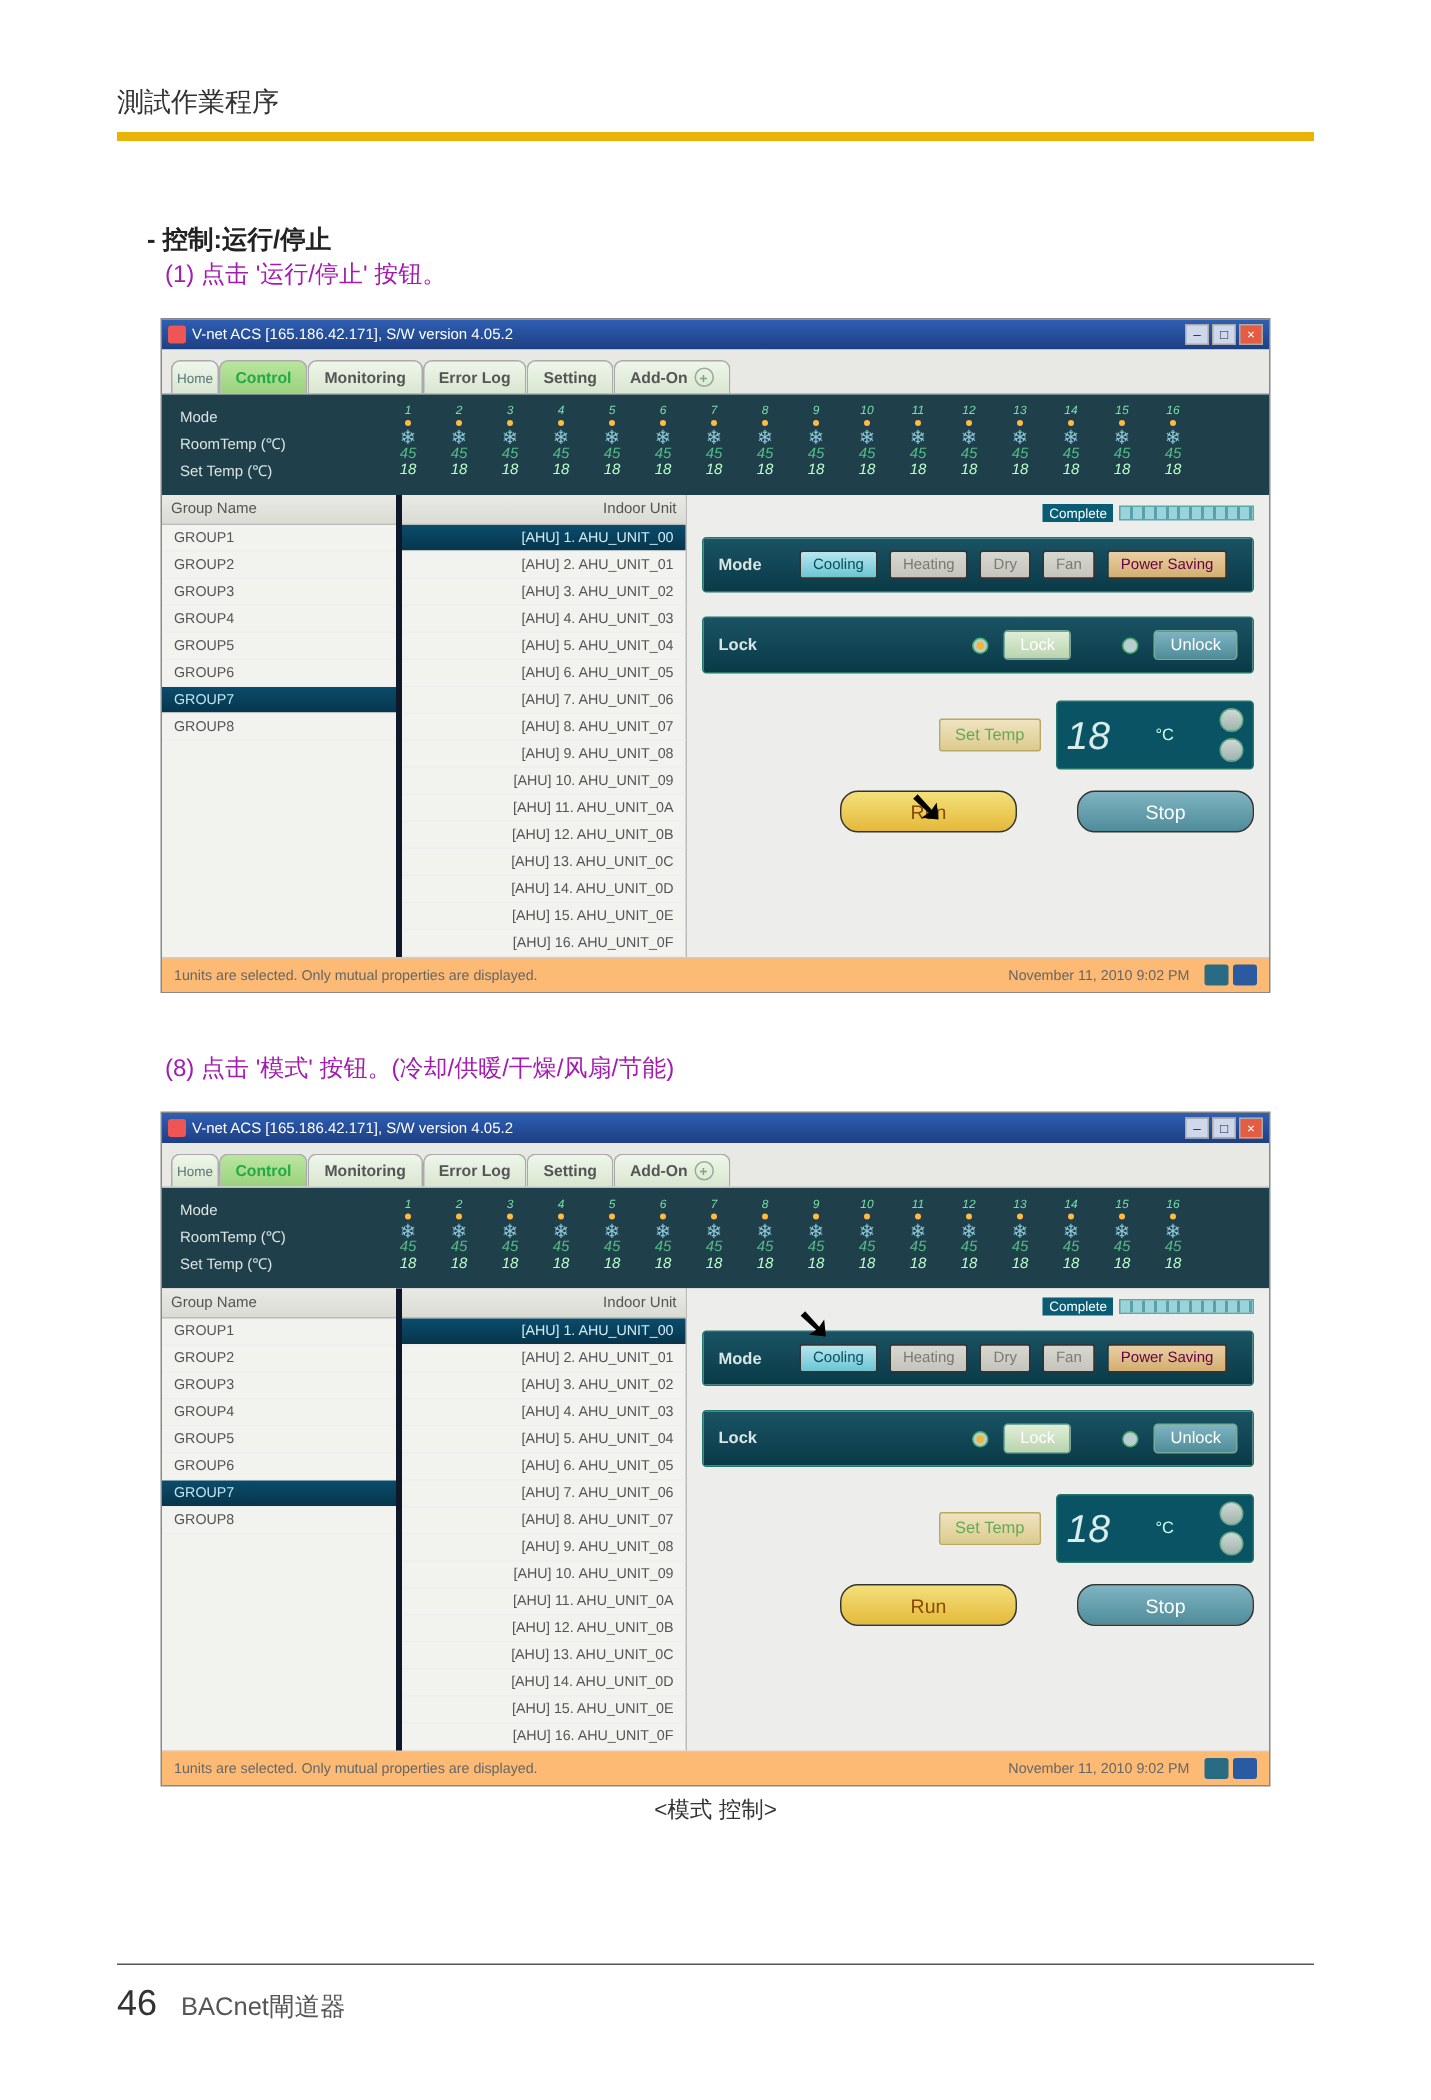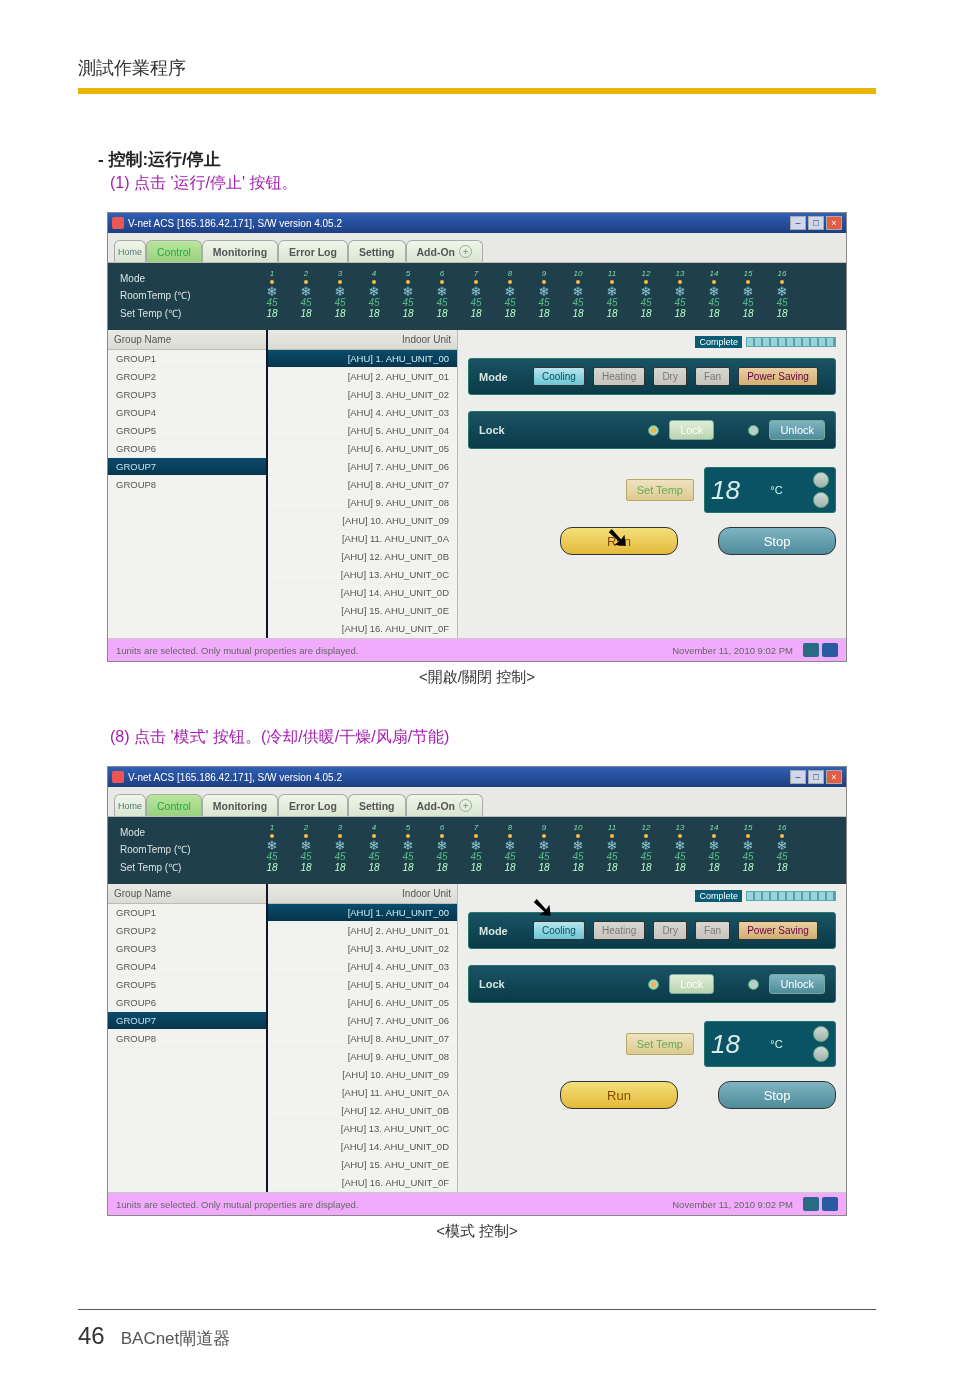--- a/index.html
+++ b/index.html
@@ -14,34 +14,34 @@
   .titlebar { height: 20px; background: linear-gradient(#2f5fb4,#1d3f82); display: flex; align-items: center; justify-content: space-between; padding: 0 4px; }
   .titlebar-left { display: flex; align-items: center; gap: 4px; }
   .titlebar-icon { width: 12px; height: 12px; background: #e55; border-radius: 2px; }
   .titlebar-text { color: #fff; font-size: 10px; }
   .win-btns { display: flex; gap: 2px; }
   .win-btn { width: 16px; height: 14px; border: 1px solid #aaa; background: #cfd8ea; display: flex; align-items: center; justify-content: center; font-size: 9px; color: #224; }
   .win-btn.close { background: #e45c42; color: #fff; }
   .tabs { display: flex; background: #e8e8e4; padding: 4px 6px 0 6px; border-bottom: 1px solid #bbb; gap: 0; align-items: flex-end; height: 30px; }
   .hometab { width: 32px; height: 22px; border: 1px solid #aaa; border-bottom: none; border-top-left-radius: 6px; border-top-right-radius: 6px; background: linear-gradient(#eef6ea,#d9e6d0); display: flex; align-items: center; justify-content: center; font-size: 9px; color: #577; }
   .tab { height: 22px; padding: 0 10px; border: 1px solid #aaa; border-bottom: none; border-top-left-radius: 6px; border-top-right-radius: 6px; background: linear-gradient(#eef6ea,#d9e6d0); display: flex; align-items: center; font-size: 10.5px; color: #555; font-weight: bold; }
-  .tab.active { background: linear-gradient(#b9e69e,#9bd17e); color: #2a4; font-weight: 400; }
+  .tab.active { background: linear-gradient(#b9e69e,#9bd17e); color: #2a4; font-weight: 700; }
   .addon-plus { width: 13px; height: 13px; border: 1px solid #9a9; border-radius: 50%; display: inline-flex; align-items: center; justify-content: center; margin-left: 4px; font-size: 9px; color: #7a7; }
   .darkstrip { background: #1f404a; padding: 6px 12px 10px 12px; display: flex; gap: 18px; }
   .mode-box { width: 120px; }
   .mode-line { color: #dce3e2; font-size: 10px; margin-top: 4px; }
   .unit-cols { display: flex; gap: 6px; flex-wrap: nowrap; }
   .unit-col { width: 28px; display: flex; flex-direction: column; align-items: center; color: #cfd8d4; }
   .unit-num { font-size: 8px; font-style: italic; color: #7da; }
   .unit-dot { width: 4px; height: 4px; border-radius: 50%; background: #fb4; margin: 2px 0; }
   .snow { color: #8bc6d9; font-size: 13px; line-height: 11px; }
   .unit-v1 { font-size: 10px; font-style: italic; color: #5b8; }
   .unit-v2 { font-size: 10px; font-style: italic; color: #bfc; }
   .body3col { display: flex; background: #f2f3ef; }
-  .col-groups { width: 160px; border-right: 2px solid #0f172a; }
+  .col-groups { width: 160px; border-right: 4px solid #0f172a; }
   .col-units { width: 190px; border-right: 1px solid #bbb; text-align: right; }
   .col-hdr { background: linear-gradient(#e9eae4,#dadbd3); border-bottom: 1px solid #bbb; font-size: 10px; color: #555; padding: 4px 6px; }
   .glist, .ulist { }
   .grow, .urow { font-size: 9.5px; color: #555; padding: 3px 8px; border-bottom: 1px solid #eee; }
   .grow.sel { background: linear-gradient(#0a4c6c,#07354c); color: #bfe5f0; }
   .urow.sel { background: linear-gradient(#0a4c6c,#07354c); color: #d0ecf4; }
   .col-ctrl { flex: 1; background: #ededeb; position: relative; }
   .complete-bar { position: absolute; top: 6px; right: 10px; display: flex; align-items: center; gap: 4px; }
   .complete-lbl { font-size: 9px; color: #fff; background: #0a5c74; padding: 1px 4px; }
   .complete-prog { width: 90px; height: 10px; background: repeating-linear-gradient(90deg,#9bd3da 0 6px,#5aa0ab 6px 8px); border: 1px solid #5aa; }
@@ -60,21 +60,21 @@
   .temp-box { background: #0a5364; border: 1px solid #276; border-radius: 3px; width: 132px; height: 46px; display: flex; align-items: center; justify-content: space-between; padding: 4px 6px; }
   .temp-val { color: #d9eceb; font-size: 26px; font-weight: 300; font-style: italic; }
   .temp-unit { color: #cfe; font-size: 11px; }
   .ud { display: flex; flex-direction: column; gap: 4px; }
   .udbtn { width: 16px; height: 16px; border-radius: 50%; background: linear-gradient(#cfd9d6,#9fb3ad); border: 1px solid #6a8; }
   .runstop { margin: 14px 10px 10px 10px; display: flex; align-items: center; justify-content: flex-end; gap: 40px; }
   .bigbtn { width: 118px; height: 28px; border: 1px solid #333; border-radius: 12px; display: flex; align-items: center; justify-content: center; font-size: 13px; color: #fff; }
   .bigbtn.run  { background: linear-gradient(#f3e07a,#e4b93a); color: #8a4a00; }
   .bigbtn.stop { background: linear-gradient(#7fb4c1,#4f8c9a); }
   .arrow-big { position: absolute; font-size: 28px; color: #000; font-weight: 900; pointer-events: none; }
-  .statusbar { display: flex; justify-content: space-between; align-items: center; background: #f0abfc; border-top: 1px solid #ccc; padding: 4px 8px; }
+  .statusbar { display: flex; justify-content: space-between; align-items: center; background: #fdba74; border-top: 1px solid #ccc; padding: 4px 8px; }
   .status-text { font-size: 9.5px; color: #666; }
   .status-right { display: flex; align-items: center; gap: 10px; }
   .status-icons { display: flex; gap: 3px; }
   .sicon { width: 16px; height: 14px; background: #2a6b84; border-radius: 2px; }
   .sicon.b { background: #2a5aa0; }
   .caption { text-align: center; font-size: 15px; color: #333; margin-top: 6px; }
   .footer { position: absolute; bottom: 50px; left: 78px; right: 78px; border-top: 1px solid #555; padding-top: 12px; display: flex; align-items: baseline; gap: 16px; }
   .pg { font-size: 24px; color: #333; }
   .foot-title { font-size: 17px; color: #555; }
 </style>
@@ -325,21 +325,20 @@
       <span class="status-text">1units are selected. Only mutual properties are displayed.</span>
       <span class="status-right">
         <span class="status-text">November 11, 2010  9:02 PM</span>
         <span class="status-icons">
           <span class="sicon"></span>
           <span class="sicon b"></span>
         </span>
       </span>
     </div>
   </div>
-  <div class="caption">&lt;開啟/關閉 控制&gt;</div>
 </div>
 
 <div class="section">
   <div class="sec-desc">(8) 点击 '模式' 按钮。(冷却/供暖/干燥/风扇/节能)</div>
 
   <div class="app-wrap">
     <div class="titlebar">
       <div class="titlebar-left">
         <span class="titlebar-icon"></span>
         <span class="titlebar-text">V-net ACS [165.186.42.171],  S/W version 4.05.2</span>

